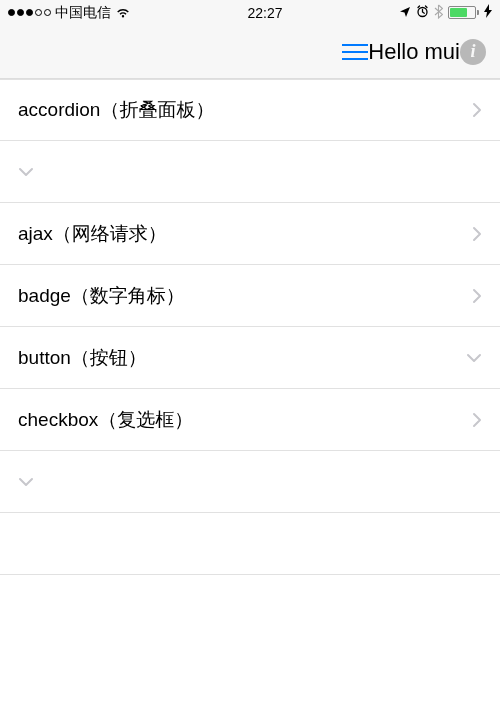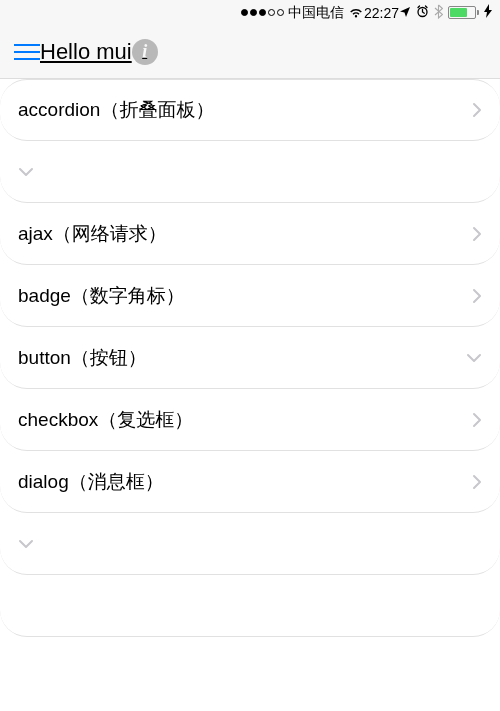--- a/index.html
+++ b/index.html
@@ -8,21 +8,21 @@
       height: 711px;
       font-family: -apple-system, "Helvetica Neue", Arial, sans-serif;
       background: #fff;
       overflow: hidden;
     }
     .status-bar {
       height: 25px;
       background: #f7f7f7;
       display: flex;
       align-items: center;
-      justify-content: flex-end;
+      justify-content: space-between;
       padding: 0 8px;
       font-size: 14px;
       color: #000;
     }
     .status-left { display: flex; align-items: center; gap: 4px; }
     .status-right { display: flex; align-items: center; gap: 5px; }
     .signal-dots { display: flex; gap: 2px; align-items: center; }
     .dot { width: 7px; height: 7px; border-radius: 50%; border: 1px solid #000; }
     .dot.filled { background: #000; }
     .wifi-icon svg { display: block; }
@@ -33,42 +33,40 @@
       display: flex; align-items: center; padding: 1px;
     }
     .battery-fill { width: 70%; height: 100%; background: #4cd964; border-radius: 1px; }
     .battery-tip { width: 2px; height: 5px; background: #888; margin-left: 1px; border-radius: 0 1px 1px 0; }
     .nav-bar {
       height: 54px;
       background: #f7f7f7;
       border-bottom: 1px solid #ddd;
       display: flex;
       align-items: center;
-      justify-content: flex-start;
+      justify-content: flex-end;
       padding: 0 14px;
-      text-decoration: underline;
     }
     .hamburger { display: flex; flex-direction: column; gap: 5px; }
     .hamburger span { width: 26px; height: 2px; background: #007aff; display: block; }
     .nav-title { font-size: 22px; font-weight: 500; color: #000; }
     .info-circle {
       width: 26px; height: 26px; border-radius: 50%;
       background: #b8b8b8; color: #f7f7f7;
       display: flex; align-items: center; justify-content: center;
       font-size: 18px; font-weight: bold; font-family: Georgia, serif; font-style: italic;
     }
     .list { }
     .list-item {
       display: flex;
       align-items: center;
       justify-content: space-between;
       padding: 0 18px 0 18px;
       height: 62px;
       border-bottom: 1px solid #e1e1e1;
-      border-radius: 27px;
     }
     .list-item:first-child { border-top: 1px solid #e1e1e1; }
     .list-label { font-size: 19px; color: #000; }
     .chevron svg { display: block; }
     .bluetooth { color: #aaa; }
   </style>
 </head>
 <body>
 
 <div class="status-bar">
@@ -171,28 +169,20 @@
     </div>
     <div class="list-item">
       <span class="list-label">checkbox（复选框）</span>
       <span class="chevron">
         <svg width="10" height="16" viewBox="0 0 10 16">
           <path d="M2 2l6 6-6 6" fill="none" stroke="#c7c7cc" stroke-width="2" stroke-linecap="round" stroke-linejoin="round"></path>
         </svg>
       </span>
     </div>
     <div class="list-item">
-      <span class="list-label">dialog（消息框）</span>
-      <span class="chevron">
-        <svg width="10" height="16" viewBox="0 0 10 16">
-          <path d="M2 2l6 6-6 6" fill="none" stroke="#c7c7cc" stroke-width="2" stroke-linecap="round" stroke-linejoin="round"></path>
-        </svg>
-      </span>
-    </div>
-    <div class="list-item">
       <span class="chevron">
         <svg width="16" height="10" viewBox="0 0 16 10">
           <path d="M2 2l6 6 6-6" fill="none" stroke="#c7c7cc" stroke-width="2" stroke-linecap="round" stroke-linejoin="round"></path>
         </svg>
       </span>
     </div>
     <div class="list-item"></div>
   </div>
 
 </body></html>

